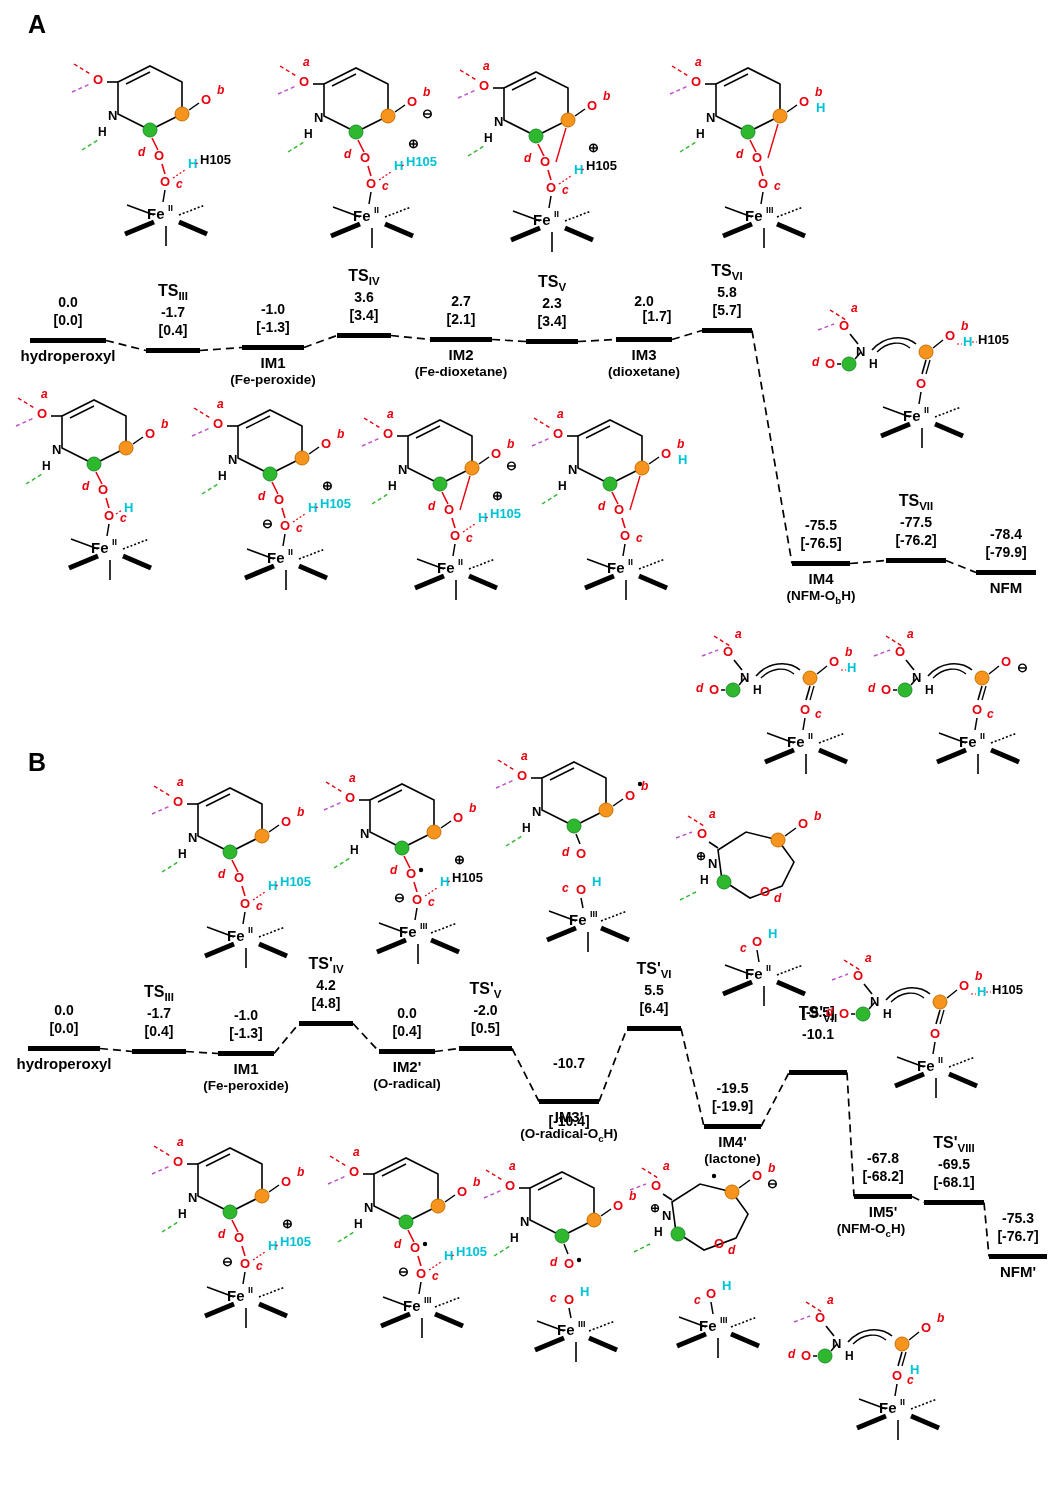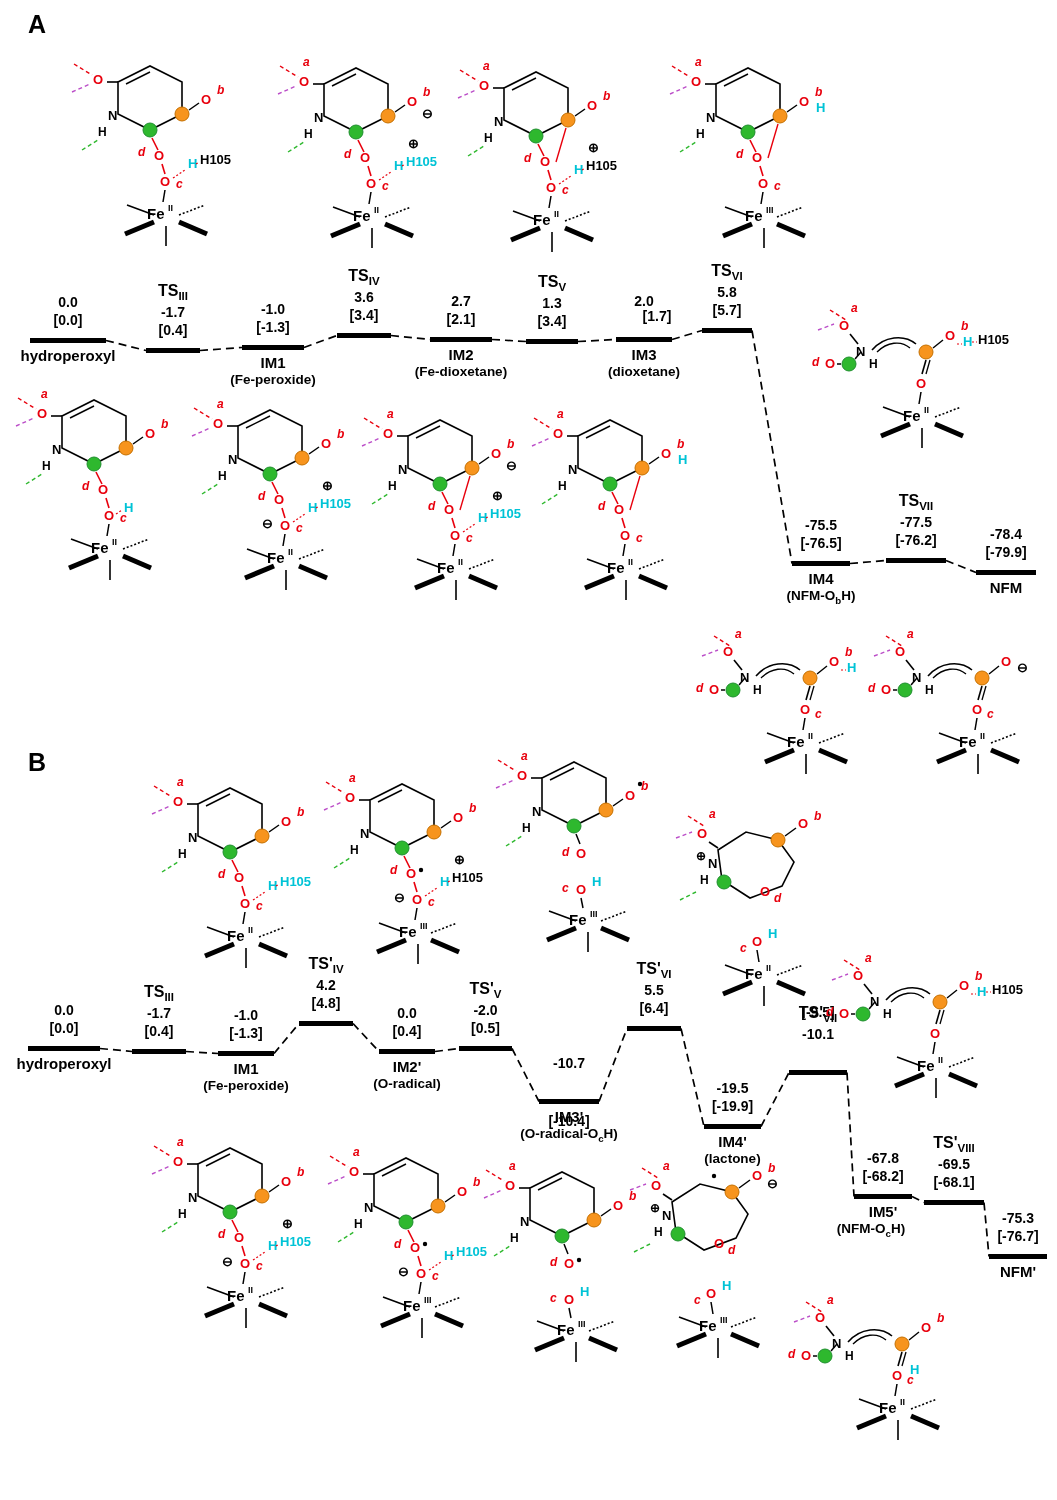--- a/index.html
+++ b/index.html
@@ -65,21 +65,21 @@
       <div class="lvl-text ts-label" style="left: 364px; top: 267px;">TS<sub>IV</sub></div>
       <div class="lvl-text" style="left: 364px; top: 289px;">3.6</div>
       <div class="lvl-text" style="left: 364px; top: 307px;">[3.4]</div>
       <div class="bar" style="left: 430px; top: 337px; width: 62px;"></div>
       <div class="lvl-text" style="left: 461px; top: 293px;">2.7</div>
       <div class="lvl-text" style="left: 461px; top: 311px;">[2.1]</div>
       <div class="lvl-text min-label" style="left: 461px; top: 346px;">IM2</div>
       <div class="lvl-text min-sub" style="left: 461px; top: 364px;">(Fe-dioxetane)</div>
       <div class="bar" style="left: 526px; top: 339px; width: 52px;"></div>
       <div class="lvl-text ts-label" style="left: 552px; top: 273px;">TS<sub>V</sub></div>
-      <div class="lvl-text" style="left: 552px; top: 295px;">1.3</div>
+      <div class="lvl-text" style="left: 552px; top: 295px;">2.3</div>
       <div class="lvl-text" style="left: 552px; top: 313px;">[3.4]</div>
       <div class="bar" style="left: 616px; top: 337px; width: 56px;"></div>
       <div class="lvl-text" style="left: 644px; top: 293px;">2.0</div>
       <div class="lvl-text" style="left: 644px; top: 308px; margin-left: 13px;">[1.7]</div>
       <div class="lvl-text min-label" style="left: 644px; top: 346px;">IM3</div>
       <div class="lvl-text min-sub" style="left: 644px; top: 364px;">(dioxetane)</div>
       <div class="bar" style="left: 702px; top: 328px; width: 50px;"></div>
       <div class="lvl-text ts-label" style="left: 727px; top: 262px;">TS<sub>VI</sub></div>
       <div class="lvl-text" style="left: 727px; top: 284px;">5.8</div>
       <div class="lvl-text" style="left: 727px; top: 302px;">[5.7]</div>

